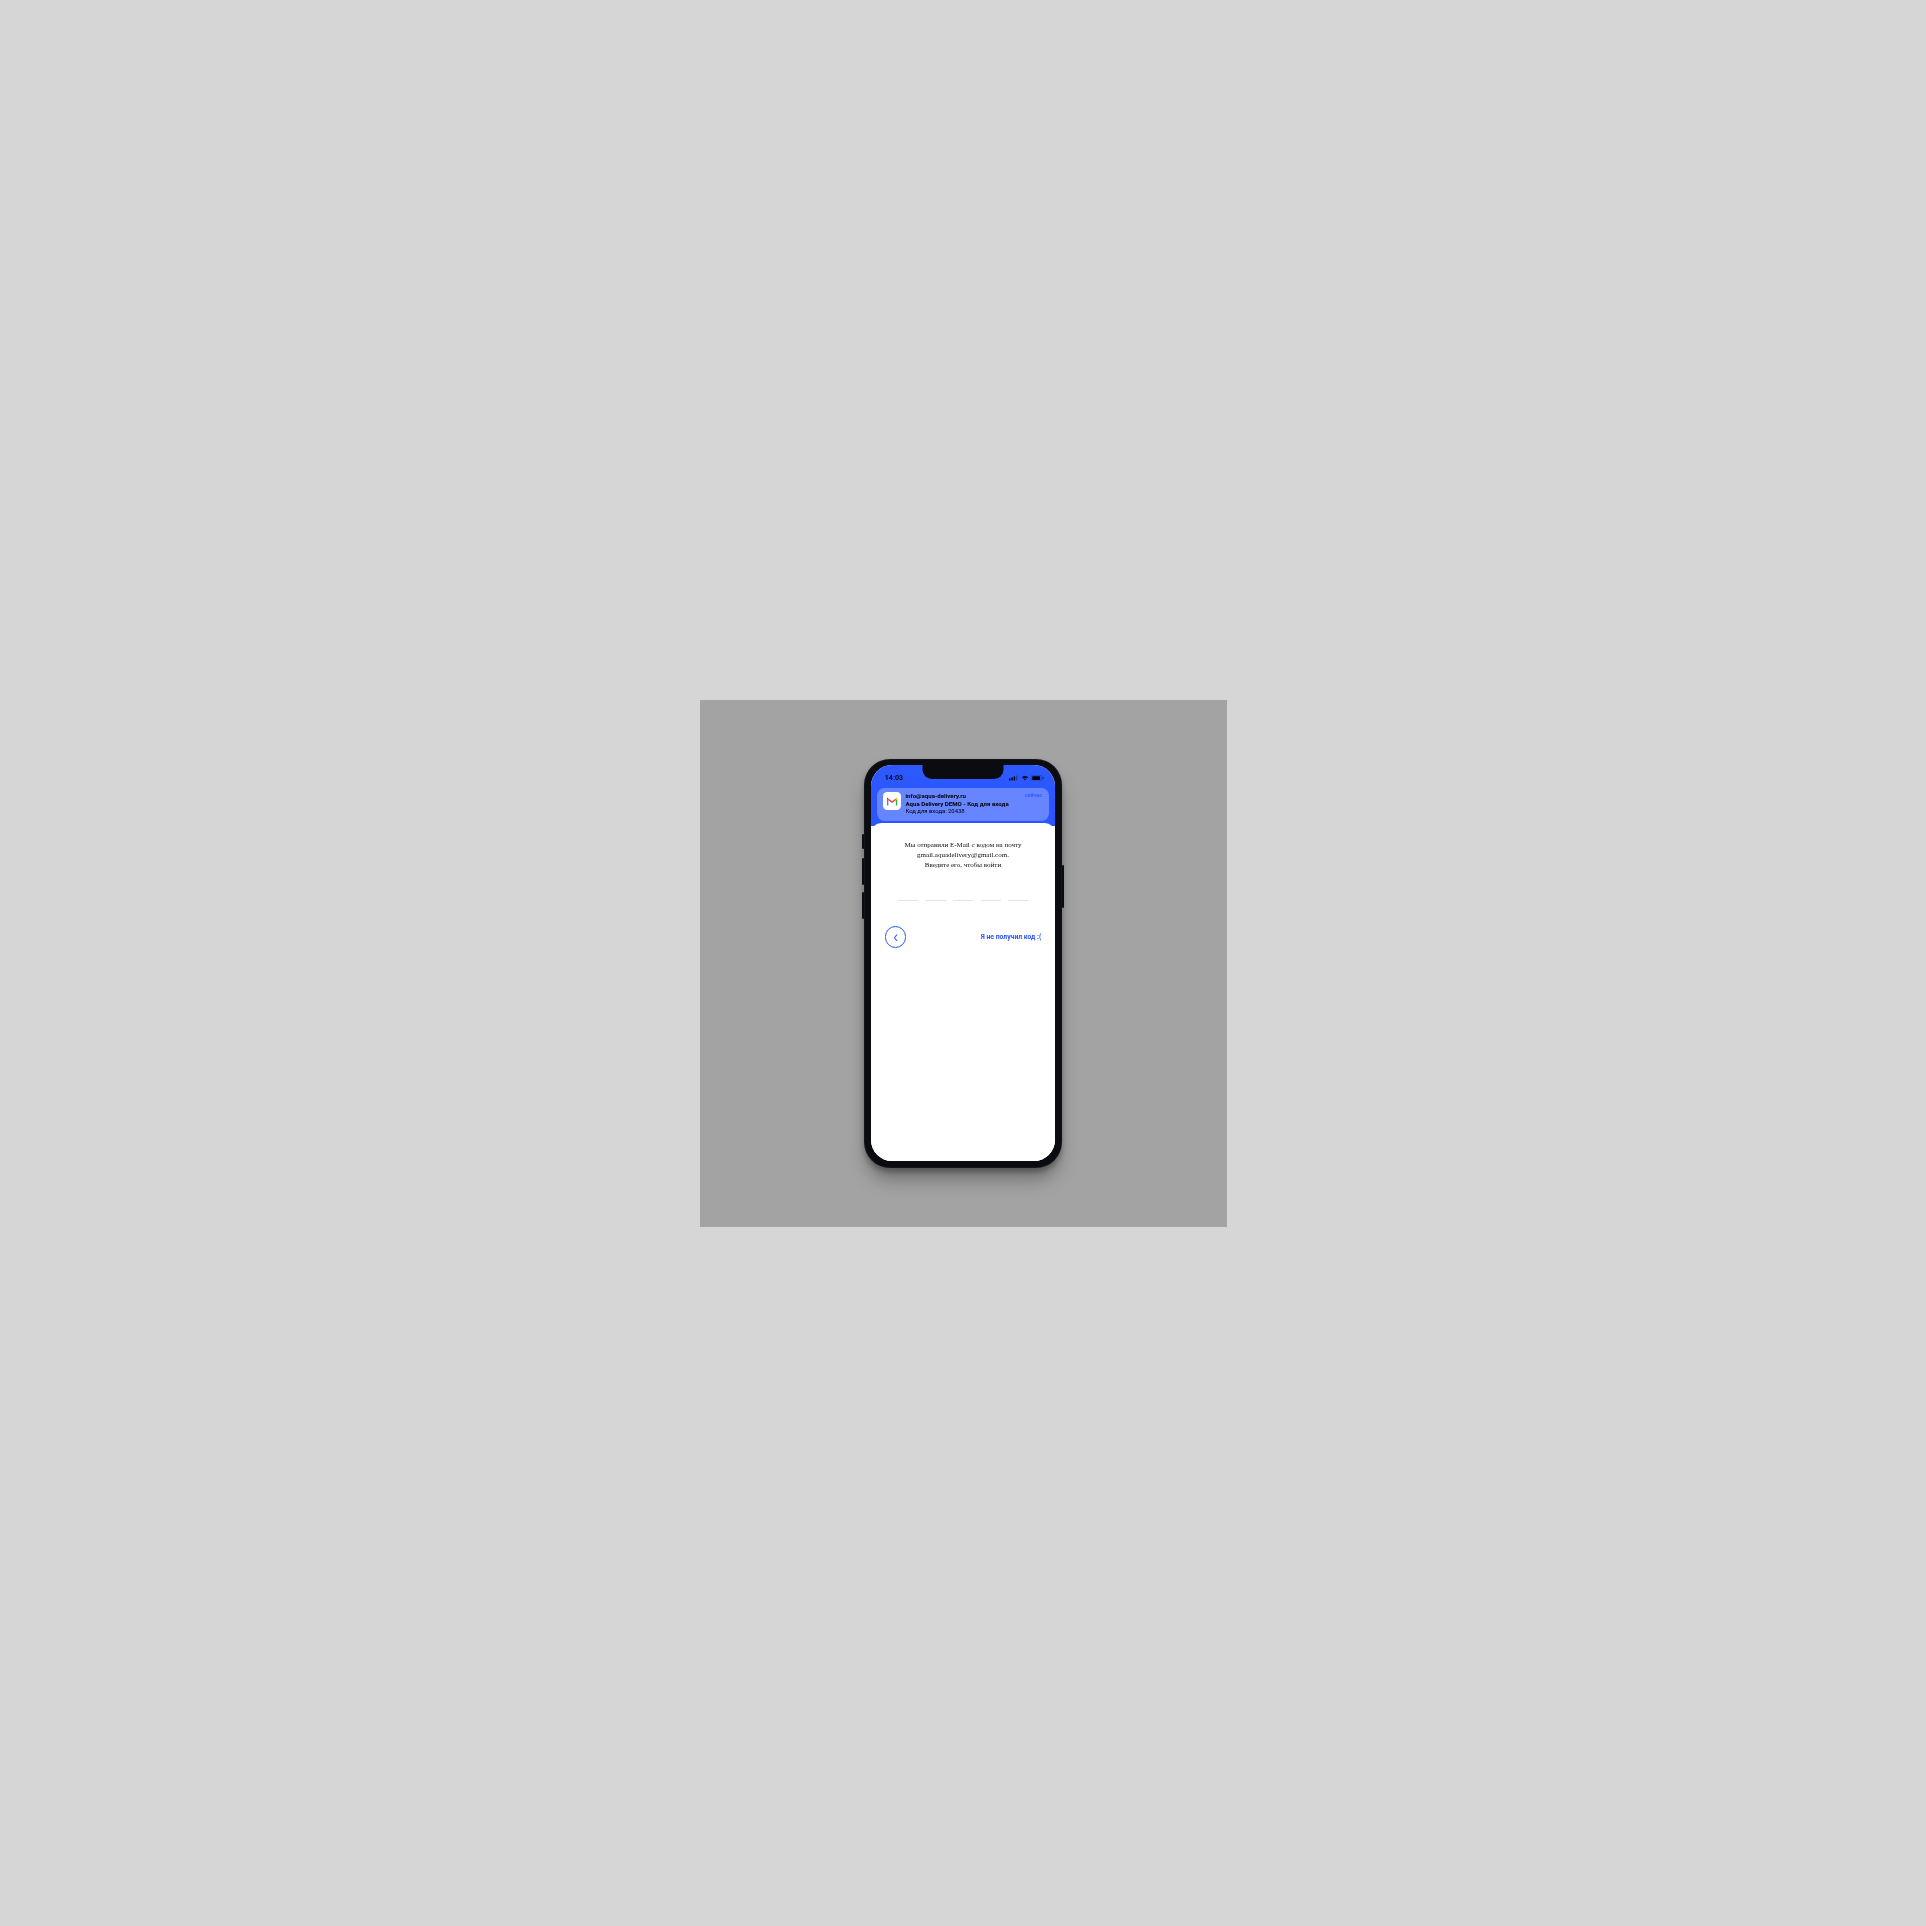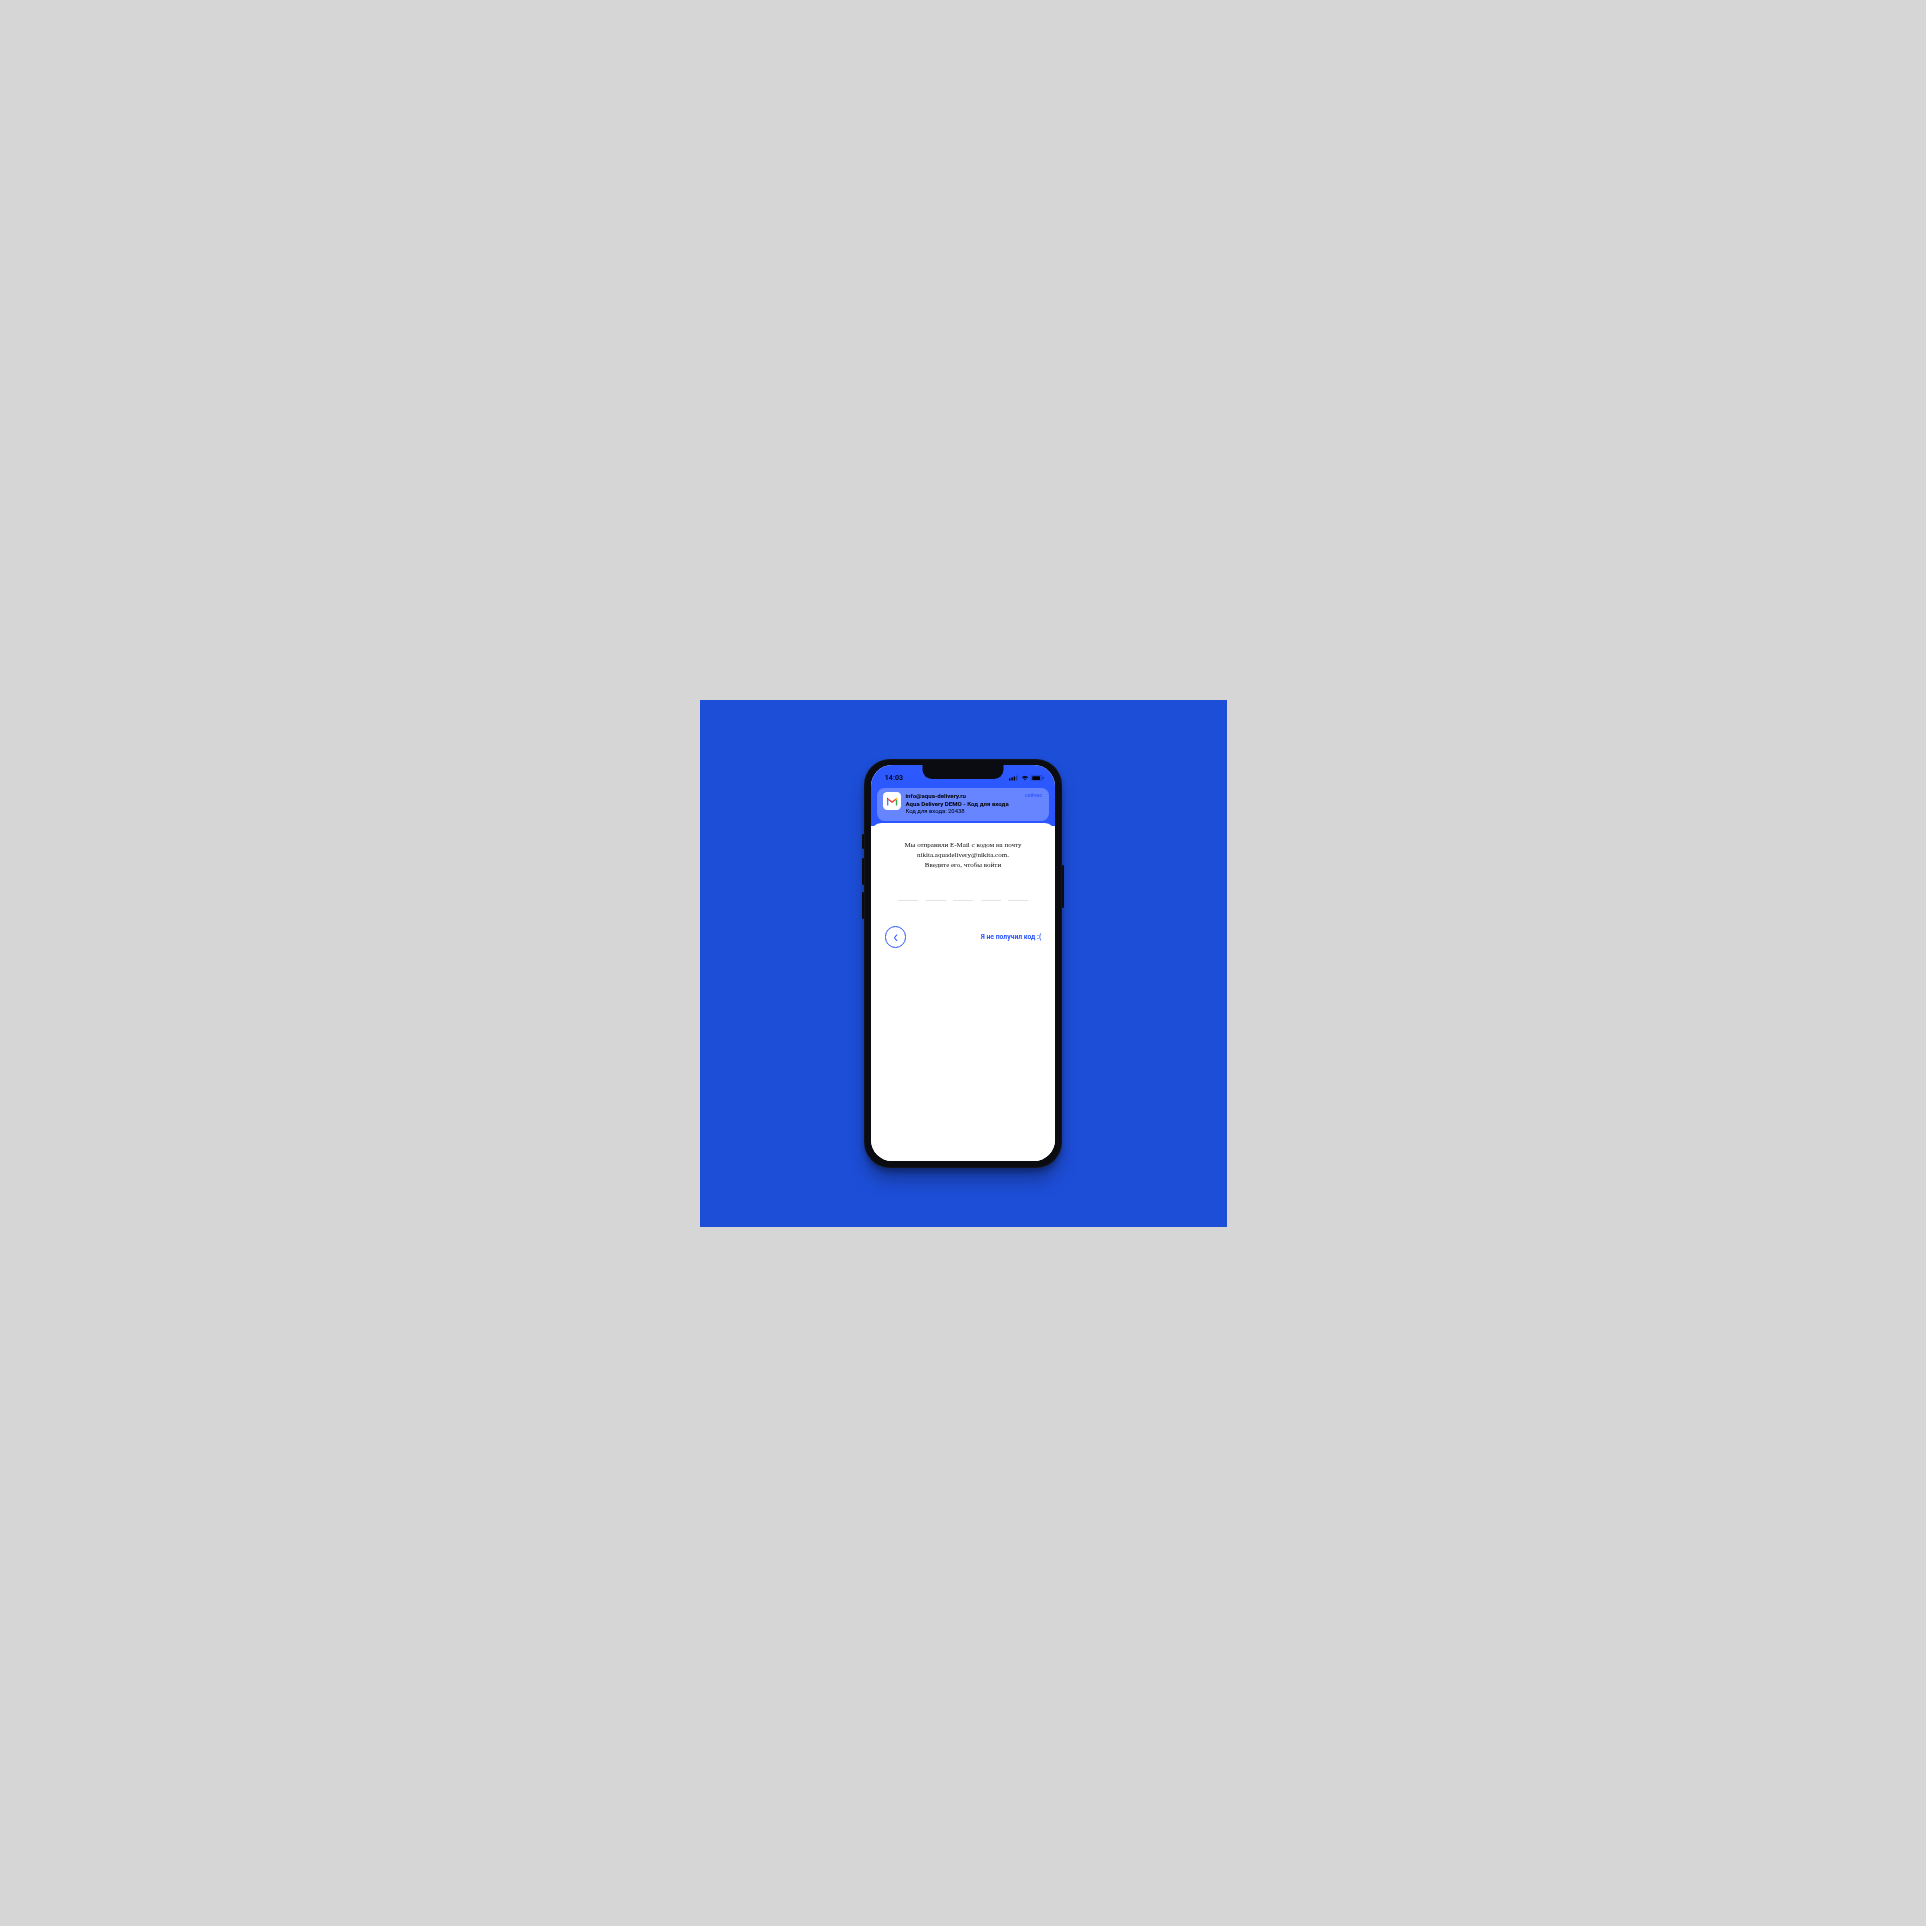--- a/index.html
+++ b/index.html
@@ -8,21 +8,21 @@
     background: #d6d6d6;
     font-family: -apple-system, BlinkMacSystemFont, "Segoe UI", Roboto, Helvetica, Arial, sans-serif;
     display: flex;
     align-items: center;
     justify-content: center;
     min-height: 100vh;
   }
   .stage {
     width: 527px;
     height: 527px;
-    background: #1d4ed8;
+    background: #a3a3a3;
     position: relative;
     display: flex;
     align-items: center;
     justify-content: center;
   }
   
   .phone {
     width: 198px;
     height: 409px;
     background: #0a0c12;
@@ -259,21 +259,21 @@
             <div class="notif-subject">Aqua Delivery DEMO - Код для входа</div>
             <div class="notif-preview">Код для входа: 20438</div>
           </div>
           <div class="notif-time">сейчас</div>
         </div>
       </div>
 
       <div class="content">
         <p class="instruction">
           <span class="line">Мы отправили E-Mail с кодом на почту</span>
-          <span class="line">nikita.aquadelivery@nikita.com.</span>
+          <span class="line">gmail.aquadelivery@gmail.com.</span>
           <span class="line">Введите его, чтобы войти</span>
         </p>
 
         <div class="code-inputs">
           <input class="code-cell" maxlength="1" style="">
           <input class="code-cell" maxlength="1" style="">
           <input class="code-cell" maxlength="1" style="">
           <input class="code-cell" maxlength="1" style="">
           <input class="code-cell" maxlength="1" style="">
         </div>

